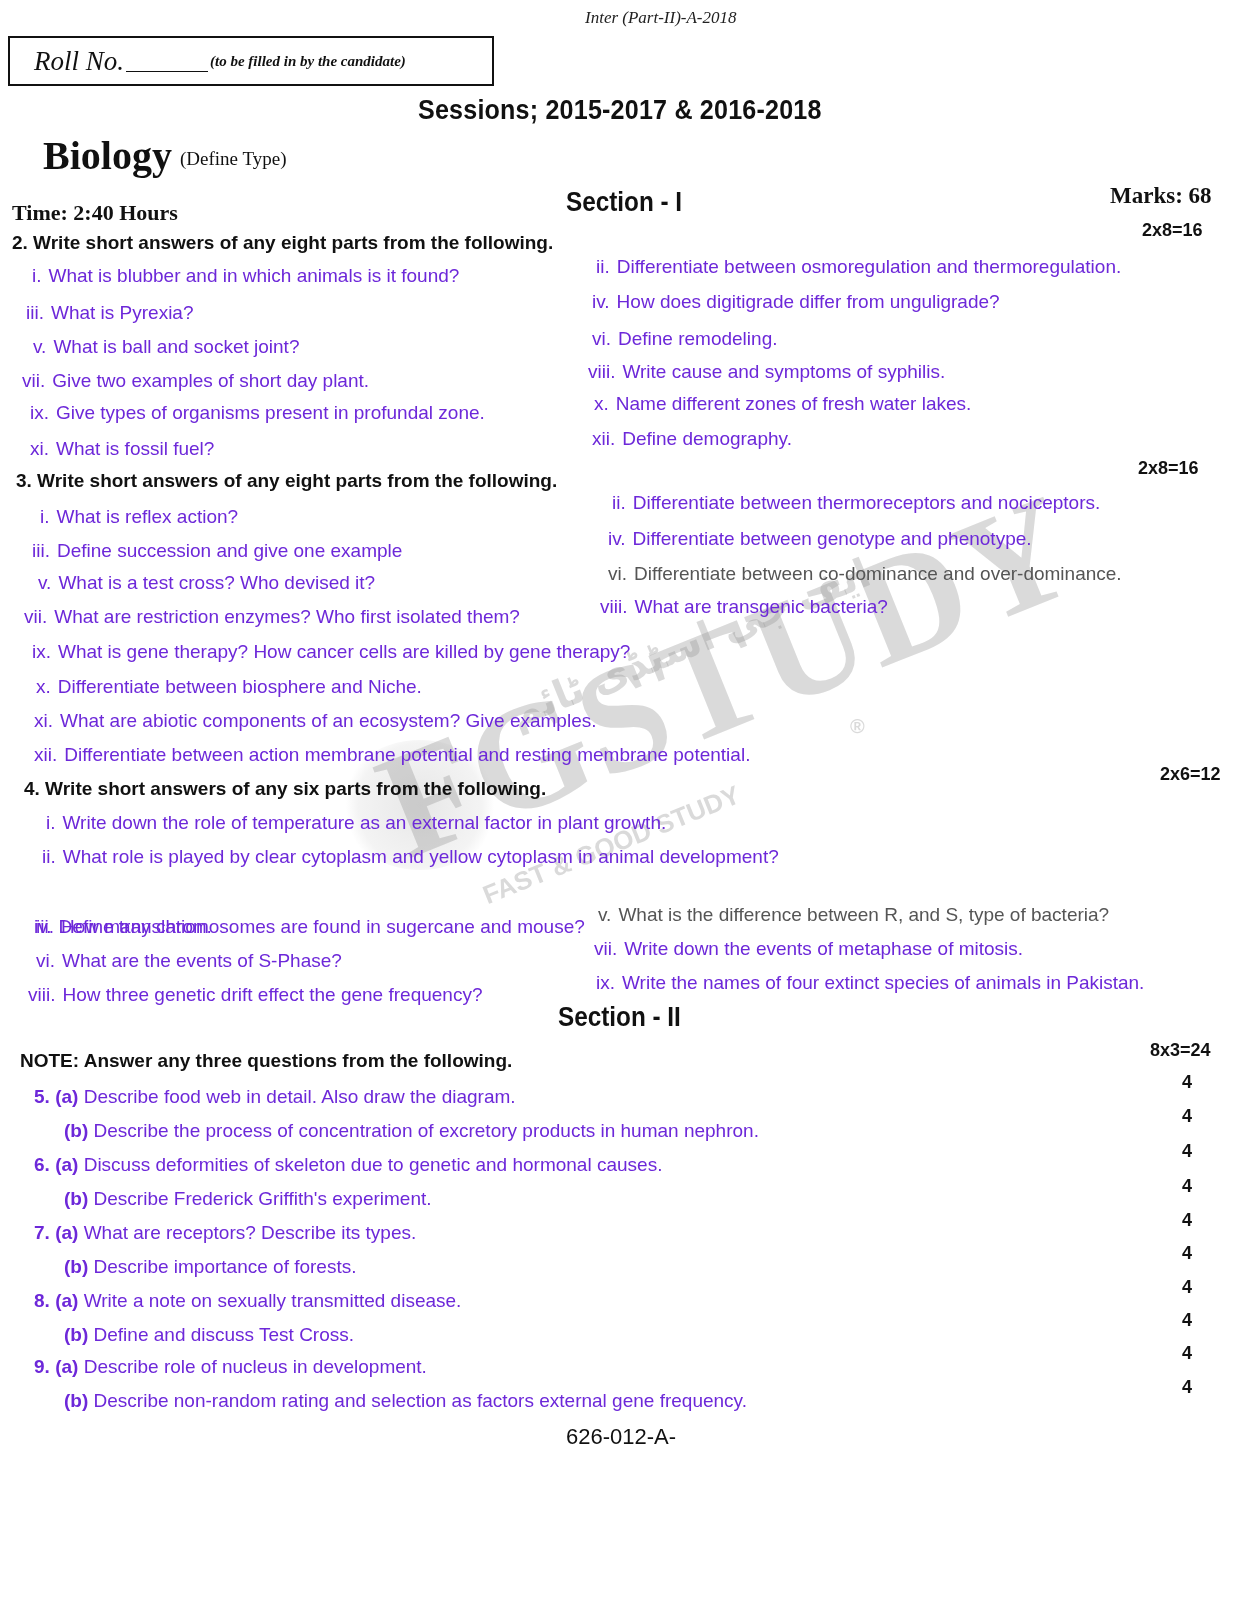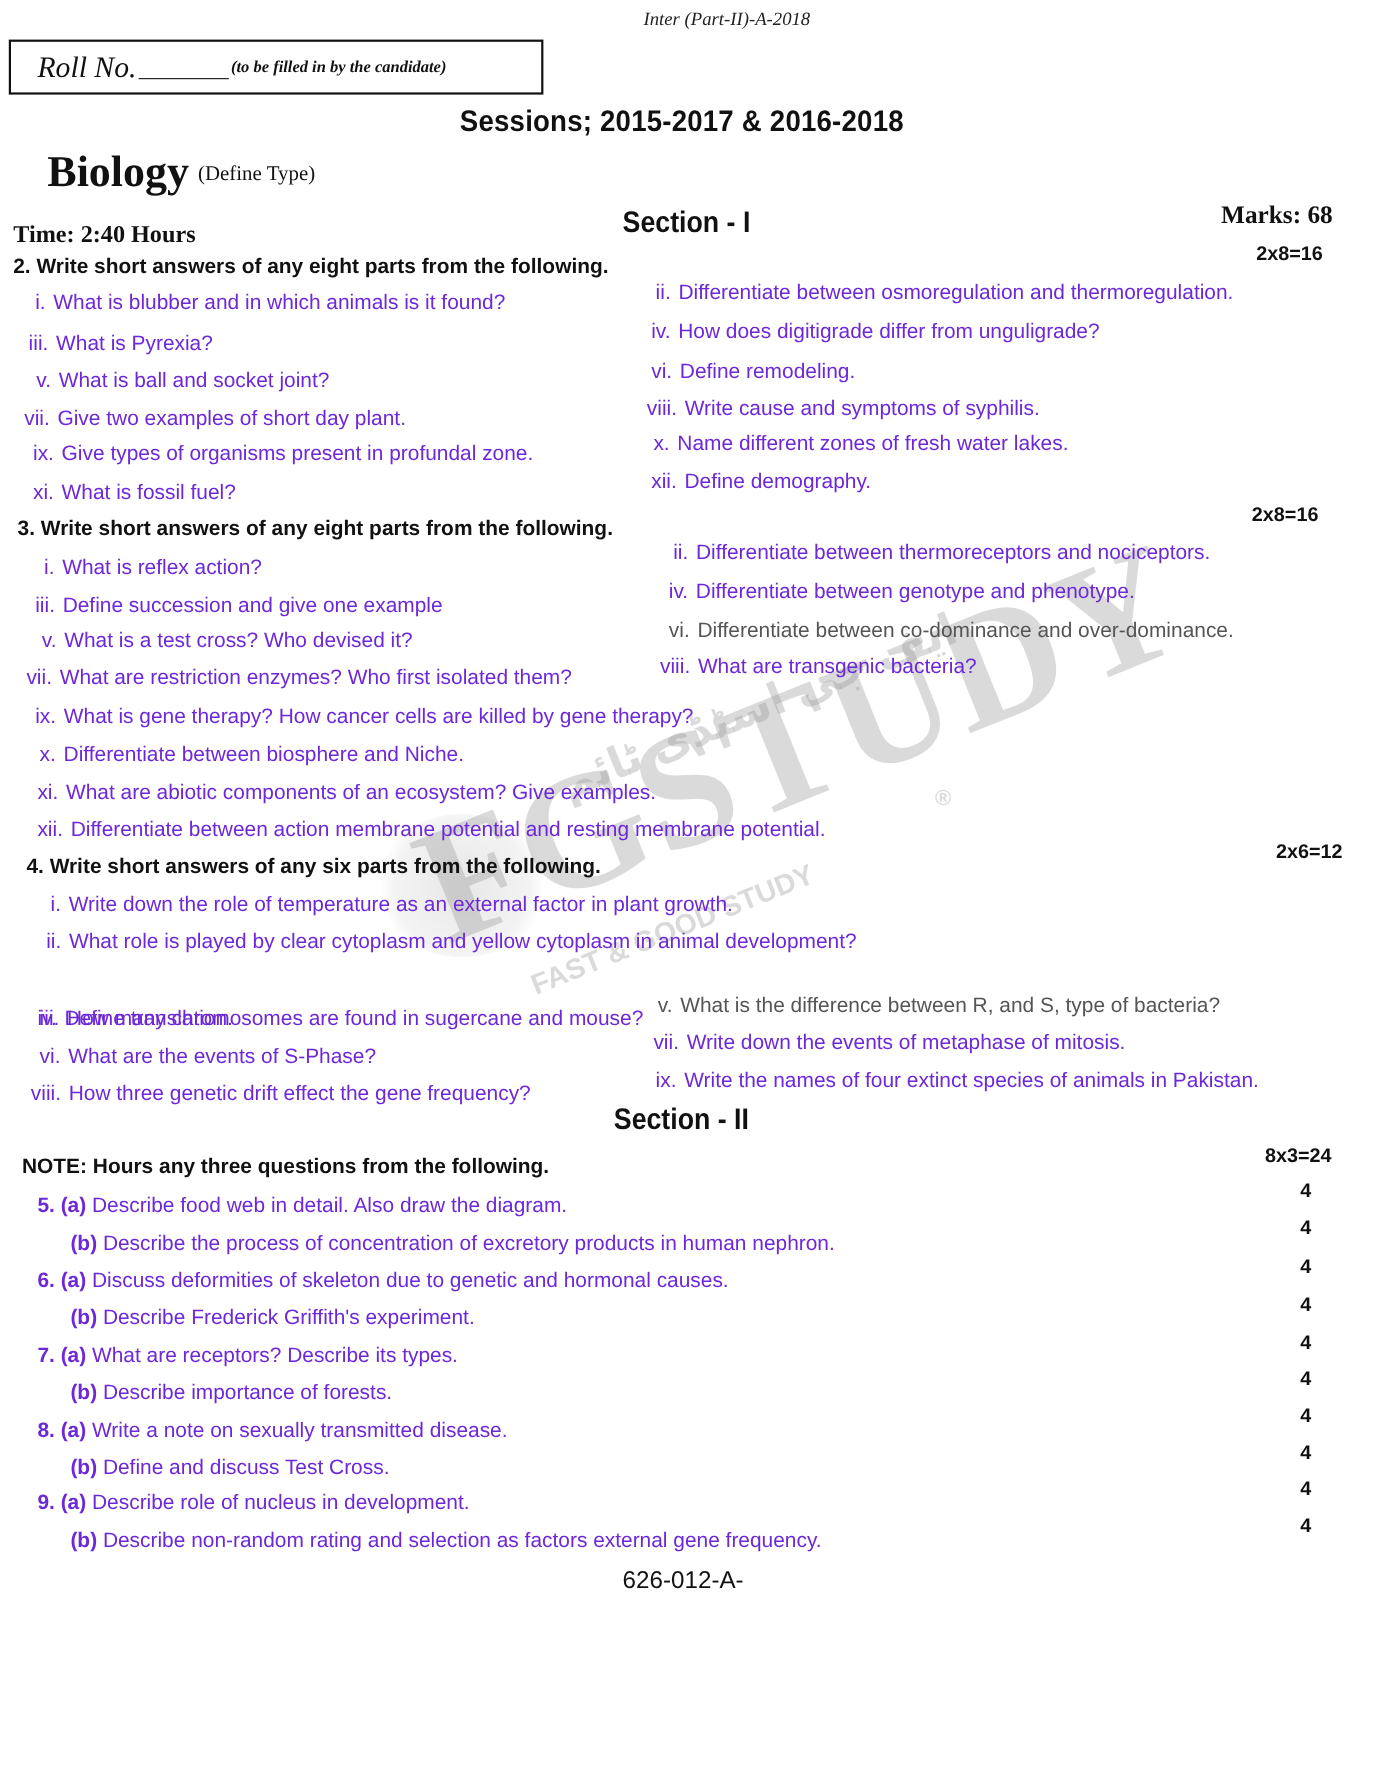--- a/index.html
+++ b/index.html
@@ -127,21 +127,21 @@
 <div class="abs q-item" style="left:42px; top:846px;"><span class="num">ii.</span><span>What role is played by clear cytoplasm and yellow cytoplasm in animal development?</span></div>
 <div class="abs q-item" style="left:36px; top:916px;"><span class="num">iii.</span><span>How many chromosomes are found in sugercane and mouse?</span></div>
 <div class="abs q-item" style="left:34px; top:916px;"><span class="num">iv.</span><span>Define translation.</span></div>
 <div class="abs q-item faded" style="left:598px; top:904px;"><span class="num">v.</span><span>What is the difference between R, and S, type of bacteria?</span></div>
 <div class="abs q-item" style="left:36px; top:950px;"><span class="num">vi.</span><span>What are the events of S-Phase?</span></div>
 <div class="abs q-item" style="left:594px; top:938px;"><span class="num">vii.</span><span>Write down the events of metaphase of mitosis.</span></div>
 <div class="abs q-item" style="left:28px; top:984px;"><span class="num">viii.</span><span>How three genetic drift effect the gene frequency?</span></div>
 <div class="abs q-item" style="left:596px; top:972px;"><span class="num">ix.</span><span>Write the names of four extinct species of animals in Pakistan.</span></div>
 
 <div class="abs section-title" style="left:558px; top:1002px;">Section - II</div>
-<div class="abs q-head" style="left:20px; top:1050px;">NOTE: Hours any three questions from the following.</div>
+<div class="abs q-head" style="left:20px; top:1050px;">NOTE: Answer any three questions from the following.</div>
 <div class="abs marks-calc" style="left:1150px; top:1040px;">8x3=24</div>
 
 <div class="abs q-item" style="left:34px; top:1086px;"><b>5.</b> <b>(a)</b> <span>Describe food web in detail. Also draw the diagram.</span></div>
 <div class="abs q-item" style="left:64px; top:1120px;"><b>(b)</b> <span>Describe the process of concentration of excretory products in human nephron.</span></div>
 
 <div class="abs q-item" style="left:34px; top:1154px;text-align:center;"><b>6.</b> <b>(a)</b> <span>Discuss deformities of skeleton due to genetic and hormonal causes.</span></div>
 <div class="abs q-item" style="left:64px; top:1188px;"><b>(b)</b> <span>Describe Frederick Griffith's experiment.</span></div>
 
 <div class="abs q-item" style="left:34px; top:1222px;"><b>7.</b> <b>(a)</b> <span>What are receptors? Describe its types.</span></div>
 <div class="abs q-item" style="left:64px; top:1256px;"><b>(b)</b> <span>Describe importance of forests.</span></div>

